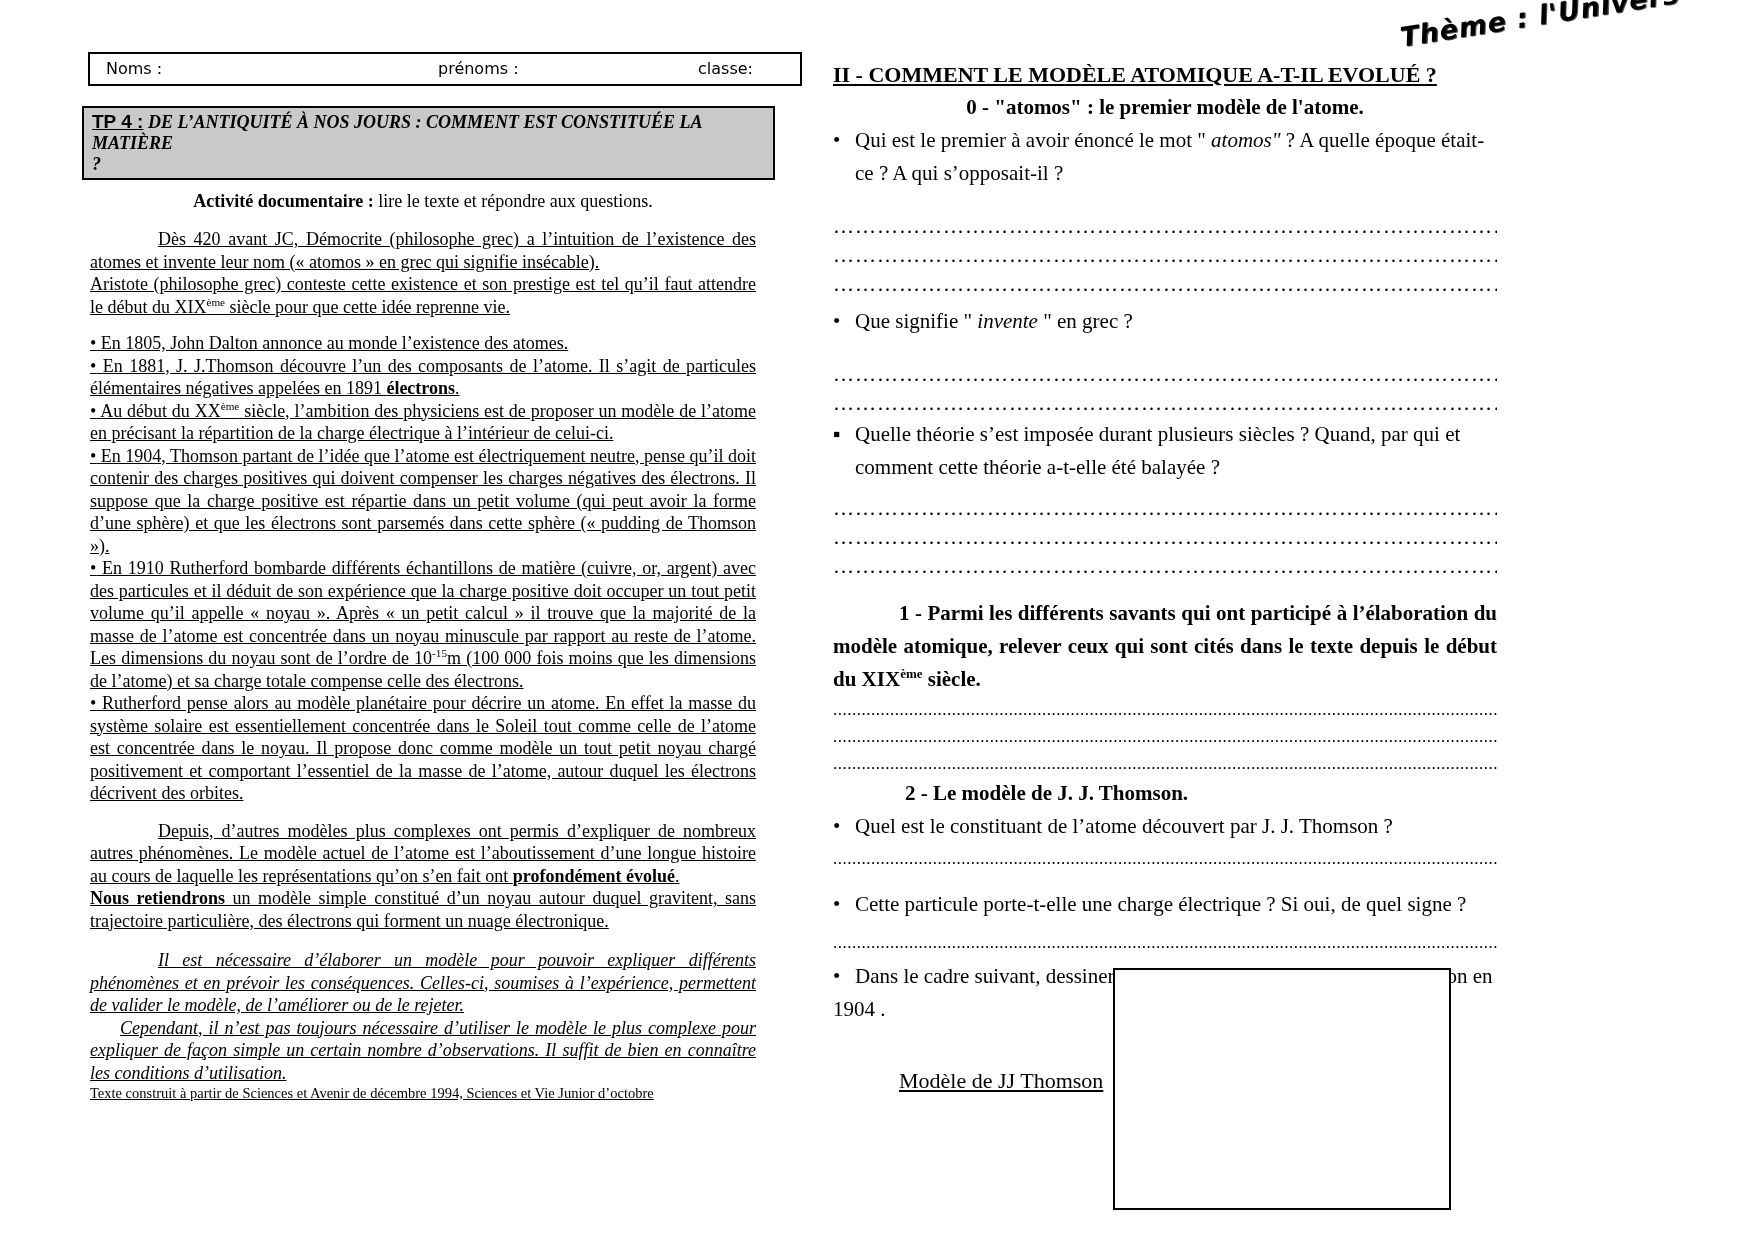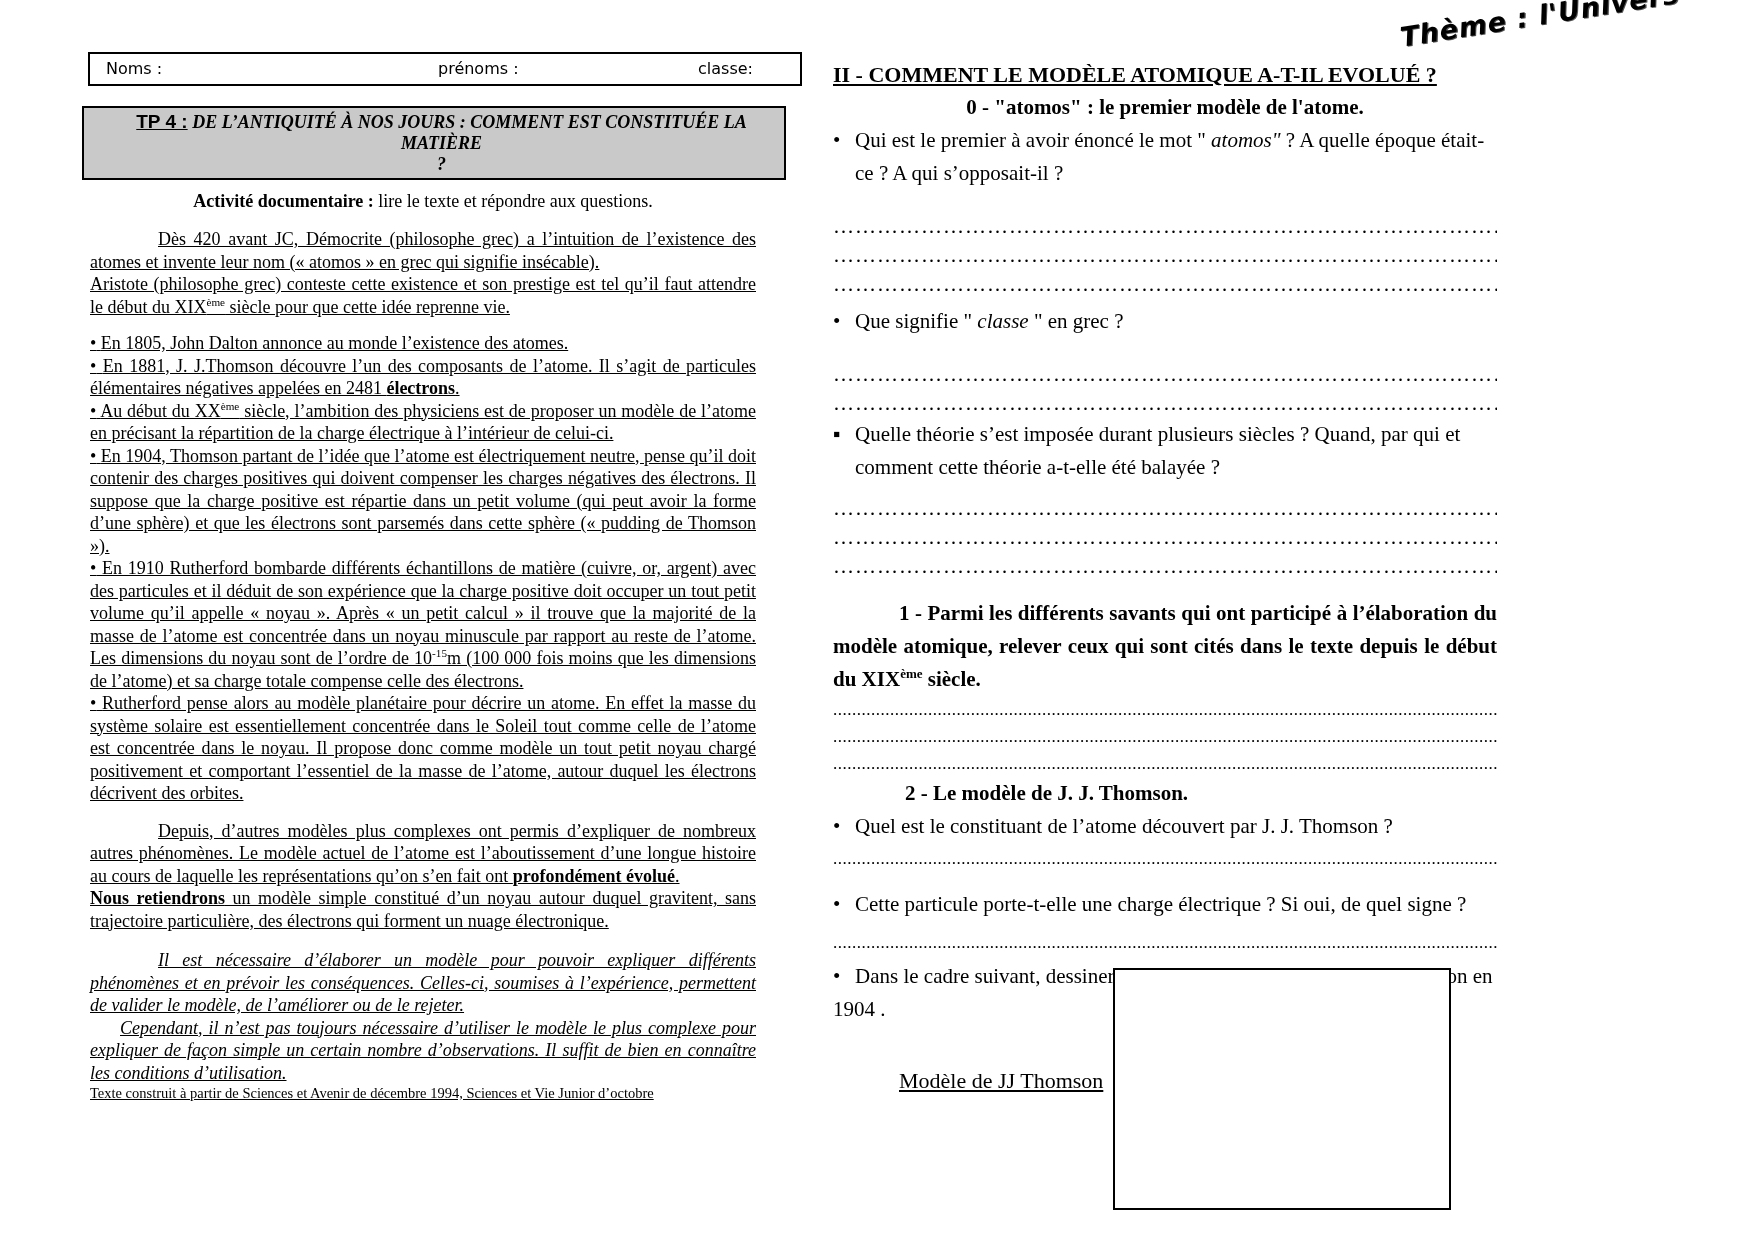--- a/index.html
+++ b/index.html
@@ -13,21 +13,21 @@
          text-shadow:1px 1px 0 #555;letter-spacing:1px;}
 
   
   .namebox{position:absolute;left:88px;top:52px;width:698px;height:30px;
            border:2px solid #000;font-family:"DejaVu Sans",sans-serif;font-size:16px;padding-left:12px;}
   .namebox span{position:absolute;top:0;line-height:30px;}
   .nb-noms{left:16px;} .nb-prenoms{left:348px;} .nb-classe{left:608px;}
 
   
   .titlebox{position:absolute;left:82px;top:106px;width:677px;background:#c9c9c9;
-            border:2px solid #000;text-align:center;padding:3px 4px 4px 19px;}
+            border:2px solid #000;text-align:left;padding:3px 4px 4px 8px;}
   .titlebox .tp{font-family:"Liberation Sans",sans-serif;font-weight:bold;
                 text-decoration:underline;font-size:19px;font-style:normal;}
   .titlebox .tt{font-weight:bold;font-style:italic;font-size:18px;}
   .titlebox .tq{font-weight:bold;font-style:italic;font-size:18px;line-height:20px;}
 
   
   .lc{position:absolute;left:90px;top:172px;width:666px;font-size:18px;
       line-height:22.5px;text-align:justify;}
   .lc .h1{font-size:20px;font-weight:bold;text-decoration:underline;
           text-align:left;line-height:29px;}
@@ -80,21 +80,21 @@
   <div class="lc">
     <div class="sp" style="height:18px"></div>
     <div class="activity"><b>Activité documentaire :</b><span> lire le texte et répondre aux questions.</span></div>
     <div class="sp" style="height:15px"></div>
 
     <p class="ind">Dès 420 avant JC, Démocrite (philosophe grec) a l’intuition de l’existence des atomes et invente leur nom (« atomos » en grec qui signifie insécable).</p>
     <p><span>Aristote (philosophe grec) conteste cette existence et son prestige est tel qu’il faut attendre le début du XIX</span><span class="sup">ème</span><span> siècle pour que cette idée reprenne vie.</span></p>
     <div class="sp" style="height:14px"></div>
 
     <p><span class="bullet-glyph">•</span> <span>En 1805, John Dalton annonce au monde l’existence des atomes.</span></p>
-    <p><span>•</span> <span>En 1881, J. J.Thomson découvre l’un des composants de l’atome. Il s’agit de particules élémentaires négatives appelées en 2481 </span><b>électrons</b><span>.</span></p>
+    <p><span>•</span> <span>En 1881, J. J.Thomson découvre l’un des composants de l’atome. Il s’agit de particules élémentaires négatives appelées en 1891 </span><b>électrons</b><span>.</span></p>
     <p><span>•</span> <span>Au début du XX</span><span class="sup">ème</span><span> siècle, l’ambition des physiciens est de proposer un modèle de l’atome en précisant la répartition de la charge électrique à l’intérieur de celui-ci.</span></p>
     <p><span>•</span> <span>En 1904, Thomson partant de l’idée que l’atome est électriquement neutre, pense qu’il doit contenir des charges positives qui doivent compenser les charges négatives des électrons. Il suppose que la charge positive est répartie dans un petit volume (qui peut avoir la forme d’une sphère) et que les électrons sont parsemés dans cette sphère (« pudding de Thomson »).</span></p>
     <p><span>•</span> <span>En 1910 Rutherford bombarde différents échantillons de matière (cuivre, or, argent) avec des particules et il déduit de son expérience que la charge positive doit occuper un tout petit volume qu’il appelle « noyau ». Après « un petit calcul » il trouve que la majorité de la masse de l’atome est concentrée dans un noyau minuscule par rapport au reste de l’atome. Les dimensions du noyau sont de l’ordre de 10</span><span class="sup">-15</span><span>m (100 000 fois moins que les dimensions de l’atome) et sa charge totale compense celle des électrons.</span></p>
     <p><span>•</span> <span>Rutherford pense alors au modèle planétaire pour décrire un atome. En effet la masse du système solaire est essentiellement concentrée dans le Soleil tout comme celle de l’atome est concentrée dans le noyau. Il propose donc comme modèle un tout petit noyau chargé positivement et comportant l’essentiel de la masse de l’atome, autour duquel les électrons décrivent des orbites.</span></p>
     <div class="sp" style="height:15px"></div>
 
     <p class="ind"><span>Depuis, d’autres modèles plus complexes ont permis d’expliquer de nombreux autres phénomènes. Le modèle actuel de l’atome est l’aboutissement d’une longue histoire au cours de laquelle les représentations qu’on s’en fait ont </span><b>profondément évolué</b><span>.</span></p>
     <p><b>Nous retiendrons</b><span> un modèle simple constitué d’un noyau autour duquel gravitent, sans trajectoire particulière, des électrons qui forment un nuage électronique.</span></p>
     <div class="sp" style="height:17px"></div>
 
@@ -107,21 +107,21 @@
     <div class="h2">II - COMMENT LE MODÈLE ATOMIQUE A-T-IL EVOLUÉ ?</div>
     <div class="h0">0 - "atomos" : le premier modèle de l'atome.</div>
 
     <p class="q"><span class="bullet">•</span><span>Qui est le premier à avoir énoncé le mot " </span><i>atomos"</i><span> ? A quelle époque était-ce ? A qui s’opposait-il ?</span></p>
     <div class="sp" style="height:22px"></div>
     <div class="dotline">………………………………………………………………………………………………………………………………………………</div>
     <div class="dotline">………………………………………………………………………………………………………………………………………………</div>
     <div class="dotline">………………………………………………………………………………………………………………………………………………</div>
     <div class="sp" style="height:6px"></div>
 
-    <p class="q"><span class="bullet">•</span><span>Que signifie " </span><i>classe</i><span> " en grec ?</span></p>
+    <p class="q"><span class="bullet">•</span><span>Que signifie " </span><i>invente</i><span> " en grec ?</span></p>
     <div class="sp" style="height:22px"></div>
     <div class="dotline">………………………………………………………………………………………………………………………………………………</div>
     <div class="dotline">………………………………………………………………………………………………………………………………………………</div>
 
     <p class="q"><span class="bullet">▪</span><span>Quelle théorie s’est imposée durant plusieurs siècles ? Quand, par qui et comment cette théorie a-t-elle été balayée ?</span></p>
     <div class="sp" style="height:10px"></div>
     <div class="dotline">………………………………………………………………………………………………………………………………………………</div>
     <div class="dotline">………………………………………………………………………………………………………………………………………………</div>
     <div class="dotline">………………………………………………………………………………………………………………………………………………</div>
     <div class="sp" style="height:16px"></div>

